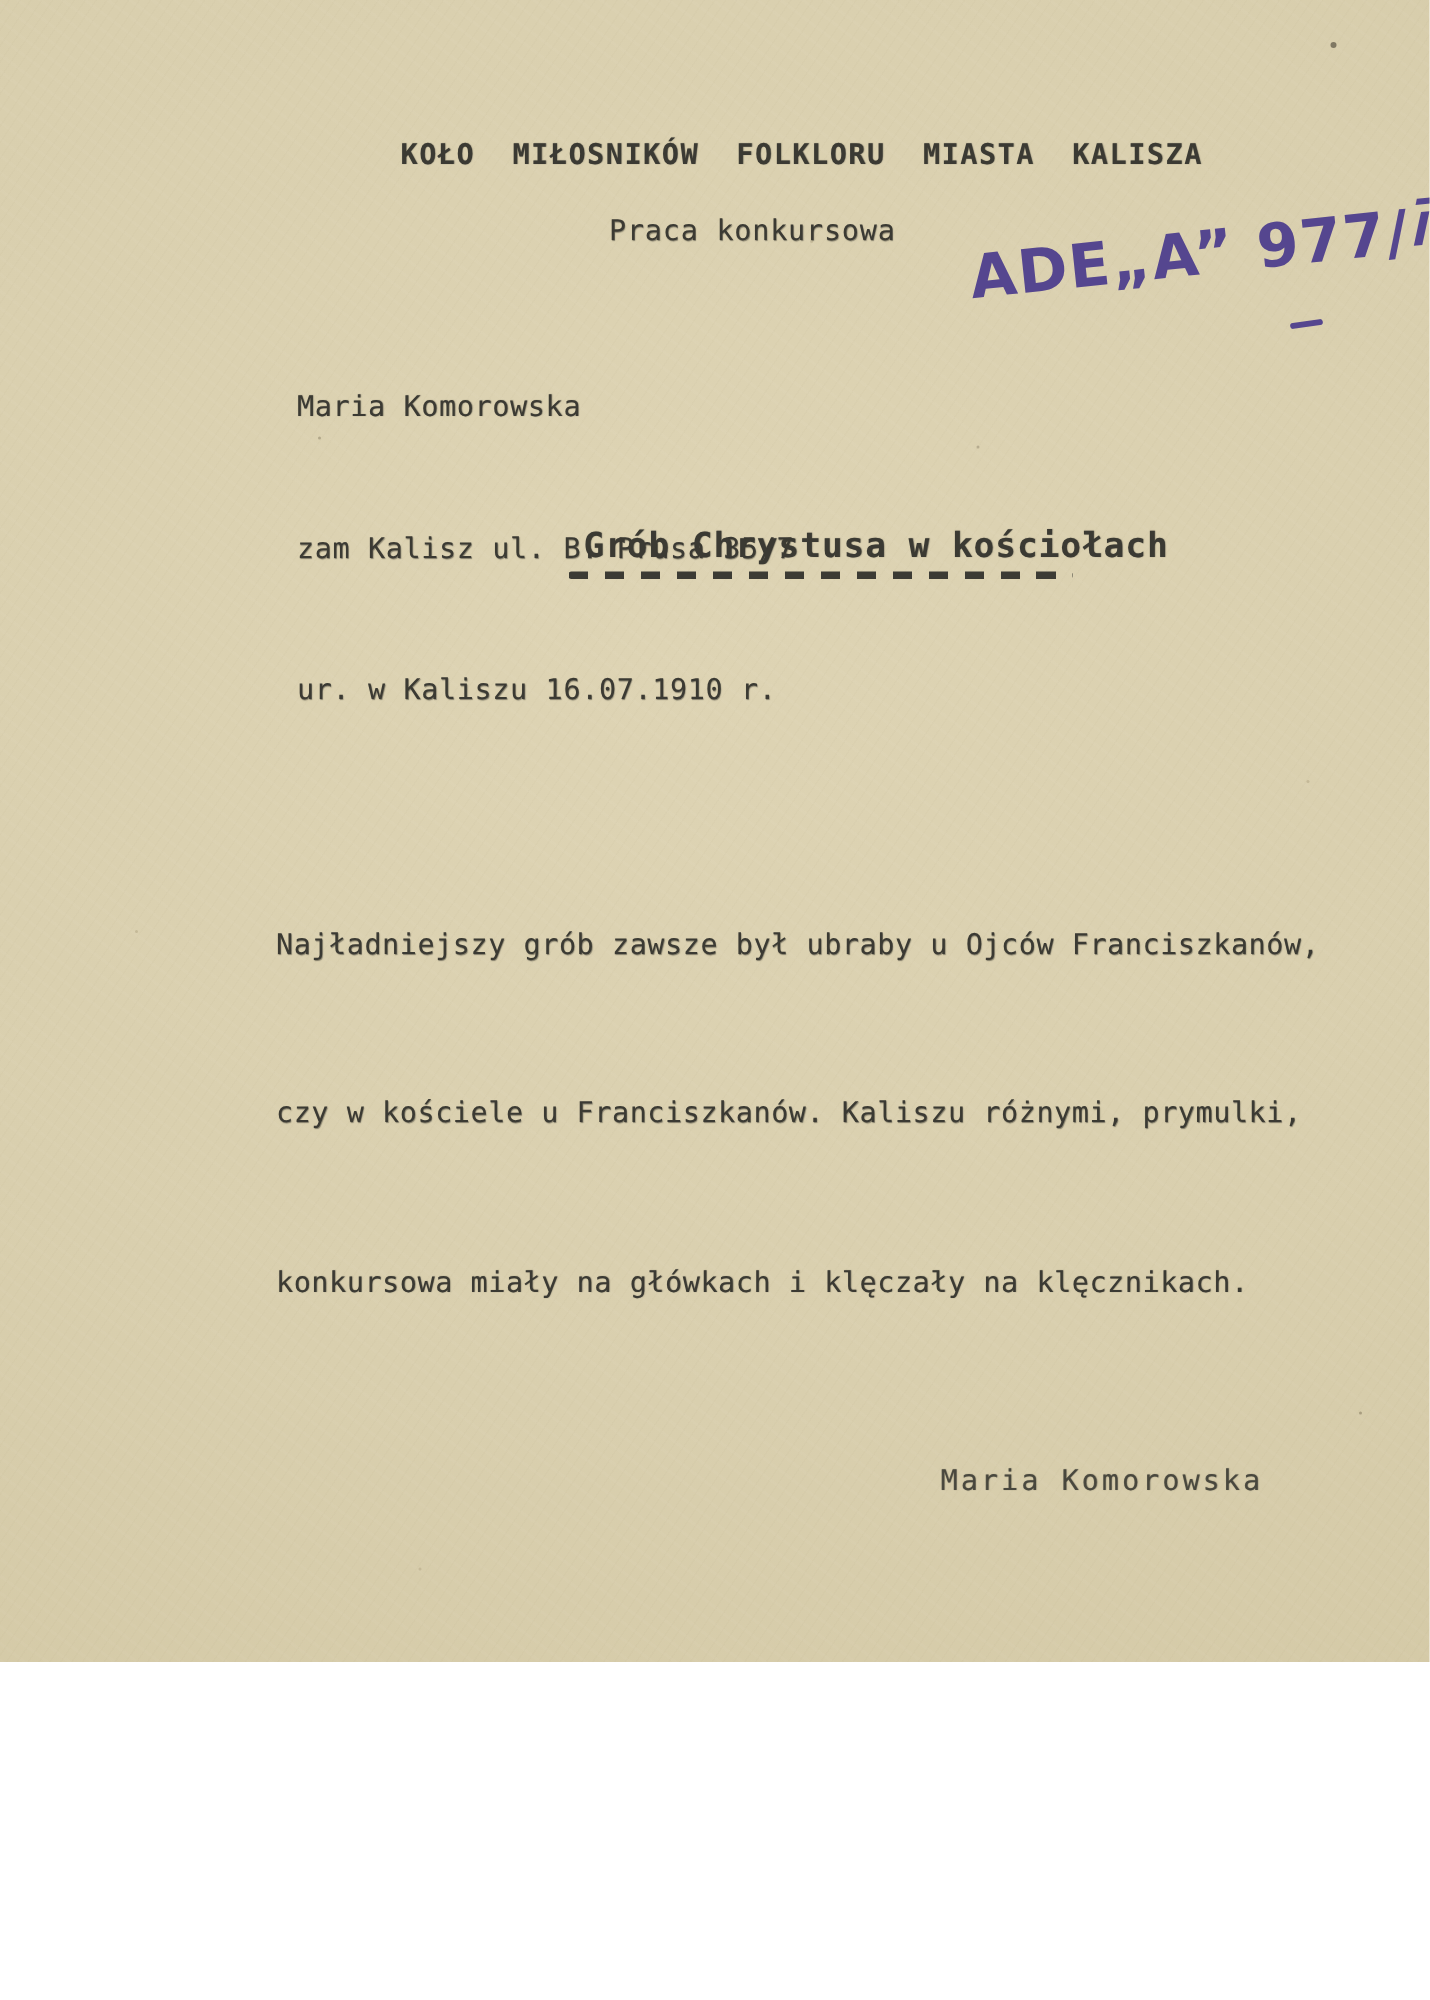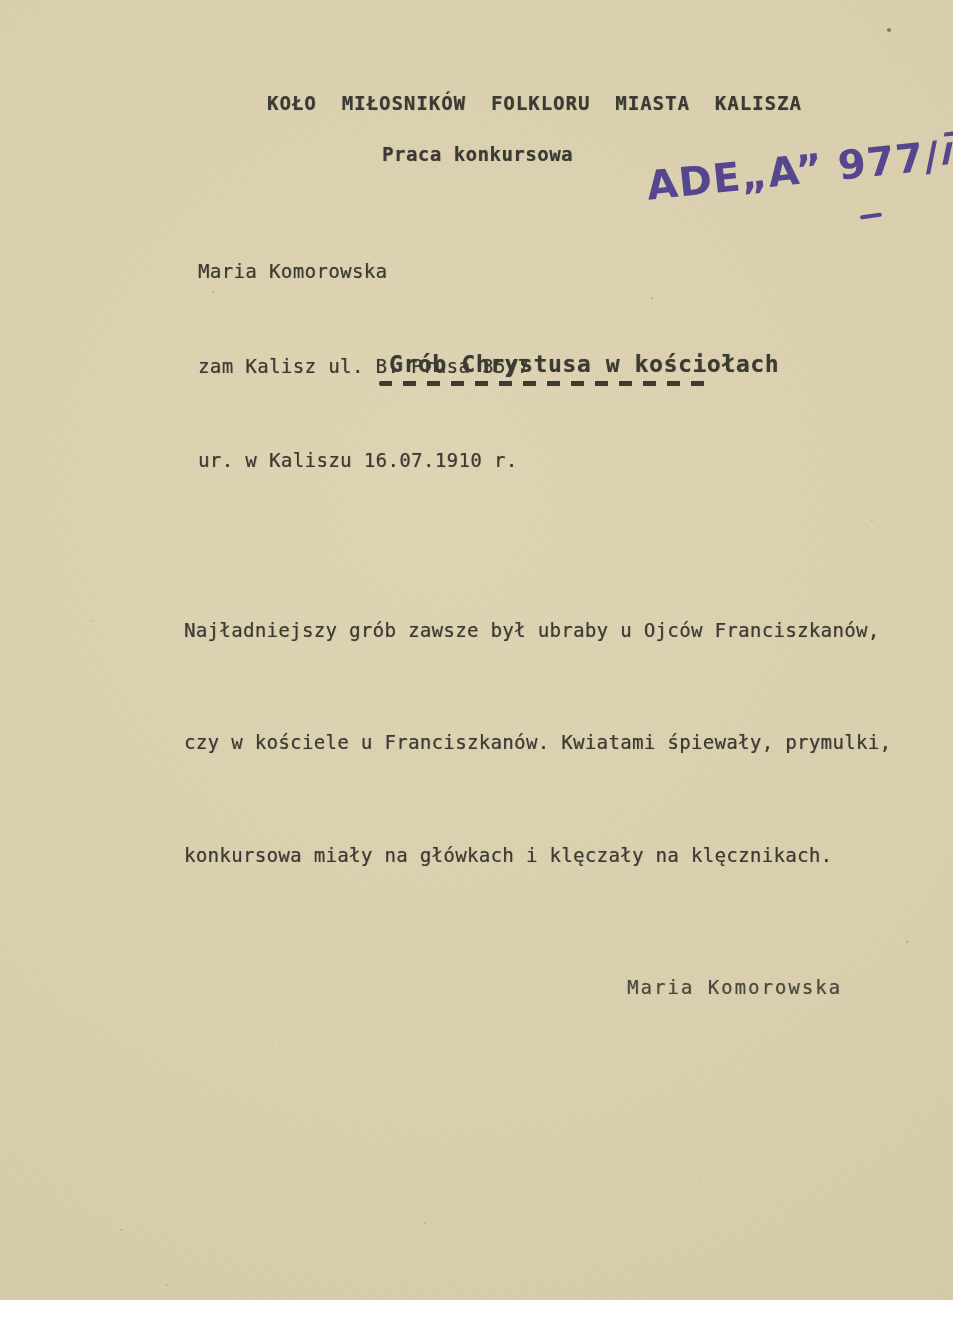--- a/index.html
+++ b/index.html
@@ -1,40 +1,40 @@
 <!DOCTYPE html>
 <html><head>
 <meta charset="utf-8">
 <style>
   * { margin:0; padding:0; box-sizing:border-box; }
   html,body { width:953px; height:1333px; }
   body { font-family:"DejaVu Sans Mono", monospace; overflow:hidden; }
 
   .page {
-    position:relative; width:953px; height:1300px;
+    position:relative; width:953px; height:1108px;
     background:
       repeating-linear-gradient(37deg, rgba(255,255,255,0.025) 0 2px, rgba(0,0,0,0) 2px 9px),
       repeating-linear-gradient(-56deg, rgba(110,95,55,0.02) 0 1px, rgba(0,0,0,0) 1px 6px),
       radial-gradient(ellipse 120% 90% at 46% 38%, #ded4b4 0%, #d9cfae 52%, #d2c7a3 100%);
     overflow:hidden;
   }
 
   .typed {
     color:#3b3a33;
     white-space:pre;
     text-shadow:0.4px 0.4px 0.7px rgba(58,56,47,0.55);
   }
 
   .header-line {
     position:absolute; top:92px; left:267px;
     font-size:19px; letter-spacing:1px; font-weight:bold;
   }
   .subtitle {
-    position:absolute; top:143px; left:382px;
-    font-size:19px; letter-spacing:0.5px; font-weight:bold;text-align:right;
+    position:absolute; top:143px; left:406px;
+    font-size:19px; letter-spacing:0.5px; font-weight:normal;text-align:right;
   }
 
   .annotation {
     position:absolute; top:146px; left:646px;
     transform:rotate(-6deg);
     color:#55468f; font-family:"DejaVu Sans", sans-serif;
     font-weight:bold; font-size:40px; letter-spacing:1px;
     white-space:pre;
   }
   .annotation .frac { font-size:42px; }
@@ -122,21 +122,21 @@
     <span class="bline">ur. w Kaliszu 16.07.1910 r.</span>
   </div>
 
   <div class="typed doc-title">Grób Chrystusa w kościołach</div>
   <div class="title-underline"></div>
 
   <div class="typed body-text">
 
     <div class="para">
       <span class="bline">Najładniejszy grób zawsze był ubraby u Ojców Franciszkanów,</span>
-      <span class="bline">czy w kościele u Franciszkanów. Kwiatami śpiewały, prymulki,</span>
+      <span class="bline">czy w kościele u Franciszkanów. Kaliszu różnymi, prymulki,</span>
       <span class="bline">konkursowa miały na główkach i klęczały na klęcznikach.</span>
     </div>
 
     <div class="para">
       
       
     </div>
 
     
 

